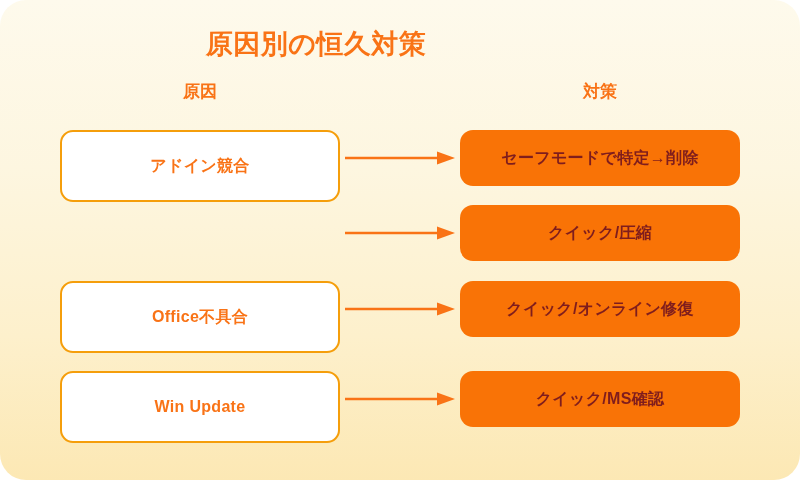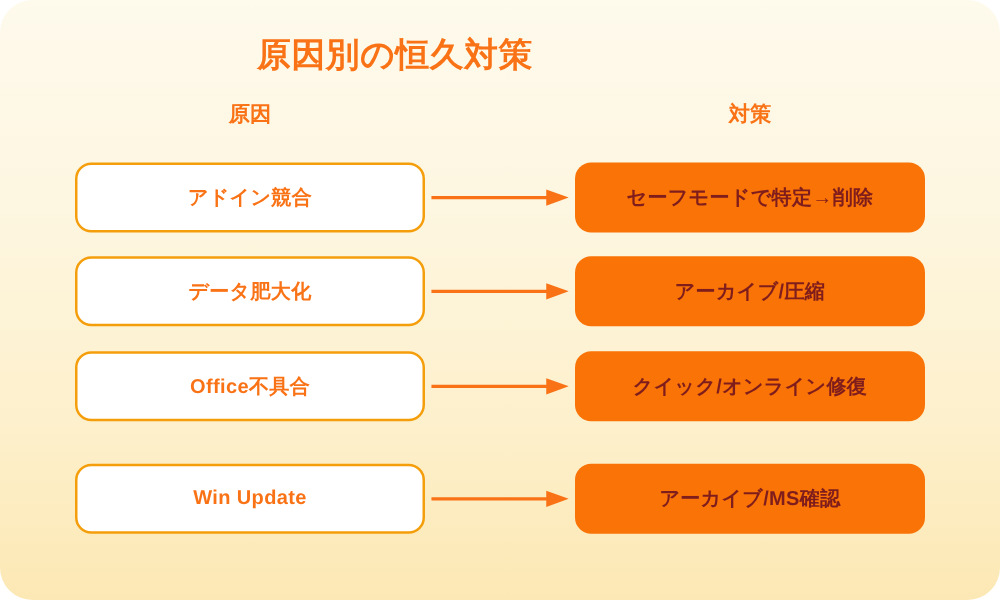--- a/index.html
+++ b/index.html
@@ -60,21 +60,21 @@
   .row-0 { top: 130px; }
   .row-1 { top: 205px; }
   .row-2 { top: 281px; text-align: center; }
   .row-3 { top: 371px; }
 
   .cause-box {
     position: absolute;
     left: 60px;
     top: 0;
     width: 280px;
-    height: 56px;
+    height: 72px;
     box-sizing: border-box;
     background: #ffffff;
     border: 2.5px solid #f59e0b;
     border-radius: 13px;
     display: flex;
     align-items: center;
     justify-content: center;
   }
   .cause-label {
     font-size: 16px;
@@ -134,31 +134,28 @@
         <line x1="0" y1="8" x2="94" y2="8" stroke="#f97316" stroke-width="2.6"></line>
         <polygon points="92,1.5 110,8 92,14.5" fill="#f97316"></polygon>
       </svg>
     </div>
     <div class="action-box">
       <span class="action-label">セーフモードで特定→削除</span>
     </div>
   </div>
 
   <div class="row row-1">
-    <div class="cause-box">
-      <span class="cause-label">データ肥大化</span>
-    </div>
     <div class="arrow">
       <svg width="110" height="16" viewBox="0 0 110 16">
         <line x1="0" y1="8" x2="94" y2="8" stroke="#f97316" stroke-width="2.6"></line>
         <polygon points="92,1.5 110,8 92,14.5" fill="#f97316"></polygon>
       </svg>
     </div>
     <div class="action-box">
-      <span class="action-label">アーカイブ/圧縮</span>
+      <span class="action-label">クイック/圧縮</span>
     </div>
   </div>
 
   <div class="row row-2">
     <div class="cause-box">
       <span class="cause-label">Office不具合</span>
     </div>
     <div class="arrow">
       <svg width="110" height="16" viewBox="0 0 110 16">
         <line x1="0" y1="8" x2="94" y2="8" stroke="#f97316" stroke-width="2.6"></line>
@@ -174,17 +171,17 @@
     <div class="cause-box">
       <span class="cause-label">Win Update</span>
     </div>
     <div class="arrow">
       <svg width="110" height="16" viewBox="0 0 110 16">
         <line x1="0" y1="8" x2="94" y2="8" stroke="#f97316" stroke-width="2.6"></line>
         <polygon points="92,1.5 110,8 92,14.5" fill="#f97316"></polygon>
       </svg>
     </div>
     <div class="action-box">
-      <span class="action-label">アーカイブ/MS確認</span>
+      <span class="action-label">クイック/MS確認</span>
     </div>
   </div>
 
 </div>
 
 </body></html>

